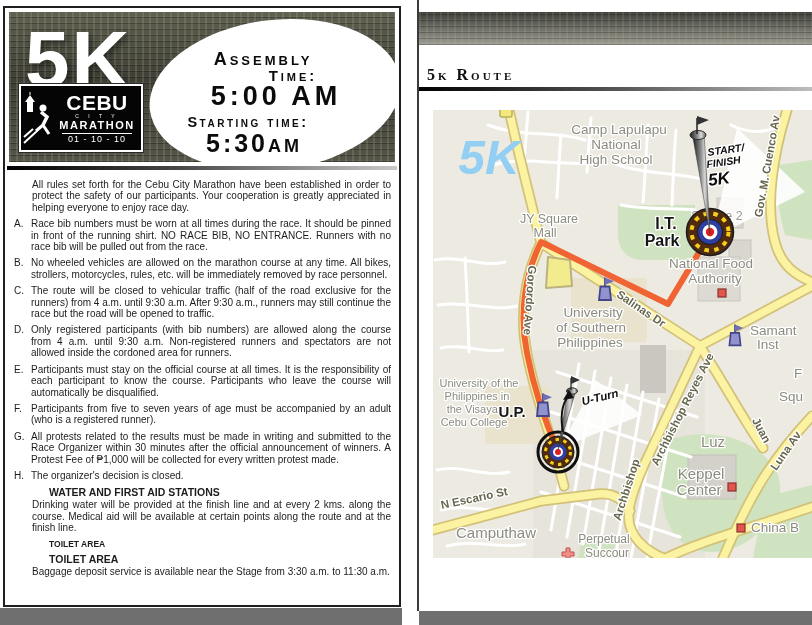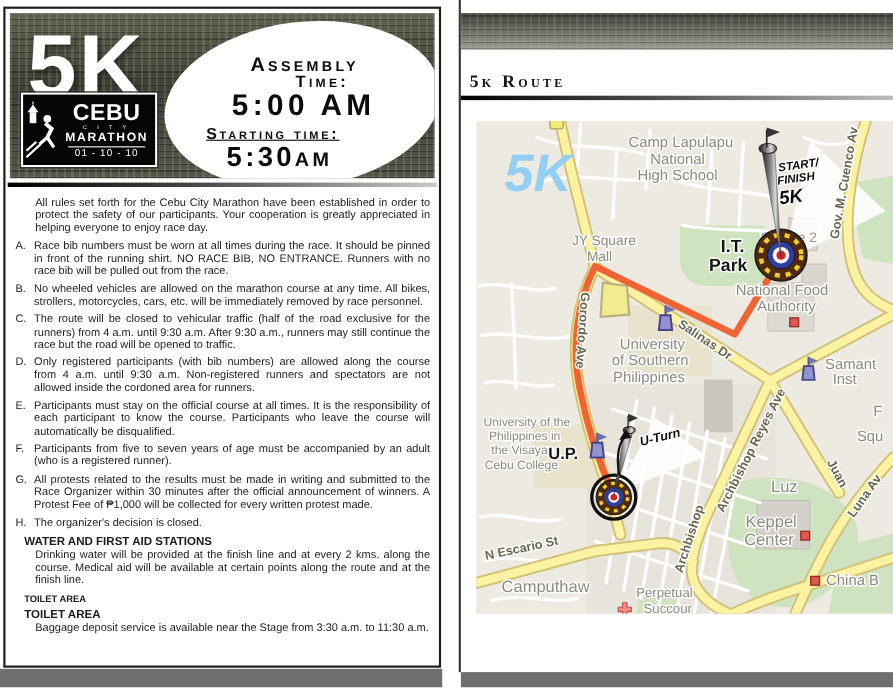--- a/index.html
+++ b/index.html
@@ -26,43 +26,43 @@
   
   .page-left{left:3px;top:6px;width:398px;height:601px;border:2px solid #1f1f1f;
              box-sizing:border-box;background:#fff;}
   .hdr{position:relative;margin:4px;height:150px;overflow:hidden;}
   .big5k{position:absolute;left:16px;top:0px;font-size:80px;font-weight:800;line-height:96px;
          color:#fff;letter-spacing:2px;text-shadow:3px 3px 7px rgba(0,0,0,.45);}
   .oval{position:absolute;left:140px;top:8px;width:252px;height:150px;background:#fff;
         border-radius:50%;transform:rotate(-7deg);}
   .oval-line{position:absolute;transform:translate(-50%,-50%);white-space:nowrap;
              font-variant:small-caps;font-weight:700;color:#0b0b0b;}
-  .ov1{left:268px;top:47px;font-size:18px;letter-spacing:3px;}
+  .ov1{left:254px;top:47px;font-size:18px;letter-spacing:3px;}
   .ov2{left:284px;top:63px;font-size:15px;letter-spacing:3px;text-align:right;}
   .ov3{left:267px;top:84px;font-size:27px;letter-spacing:4px;font-variant:normal;}
-  .ov4{left:239px;top:110px;font-size:14.5px;letter-spacing:2.5px;text-decoration:underline;}
+  .ov4{left:239px;top:110px;font-size:14.5px;letter-spacing:2.5px;}
   .ov5{left:245px;top:131px;font-size:25px;letter-spacing:3px;}
 
   .logo{position:absolute;left:10px;top:72px;width:116px;height:60px;background:#050505;
         border:2px solid #fff;outline:1px solid #2a2a2a;display:flex;align-items:center;padding:2px;box-sizing:content-box;}
   .logo-text{display:flex;flex-direction:column;align-items:center;color:#fff;flex:1;line-height:1;}
   .logo-cebu{font-size:21px;font-weight:800;letter-spacing:.5px;}
   .logo-city{font-size:5px;letter-spacing:4px;margin:1px 0;}
   .logo-marathon{font-size:11px;font-weight:700;letter-spacing:1.5px;}
   .logo-date{font-size:9px;letter-spacing:1px;border-top:1px solid #fff;margin-top:2px;padding-top:1px;width:70px;text-align:center;}
 
   .sq-heading{font-variant:small-caps;font-weight:700;color:#111;}
   .h-left{font-size:19px;letter-spacing:3.5px;margin:11px 0 0 8px;}
   .h-line{height:4px;background:linear-gradient(90deg,#000 0%,#4a4a4a 45%,#c9c9c9 100%);
           margin:3px 2px 0 2px;}
   .intro{font-size:10px;line-height:11.4px;text-align:justify;margin:9px 8px 5px 27px;}
   .rule-item{display:flex;margin:0 8px 5px 9px;}
   .rule-letter{width:17px;flex:none;font-size:10px;line-height:11.4px;}
   .rule-text{flex:1;font-size:10px;line-height:11.4px;text-align:justify;}
-  .sec-title{font-weight:700;font-size:10.5px;margin:4px 8px 1px 17px;}
+  .sec-title{font-weight:700;font-size:10.5px;margin:4px 8px 1px 44px;}
   .sec-body{font-size:10px;line-height:11.4px;text-align:justify;margin:0 8px 0 27px;}
   .sec-small .sec-title{font-size:8.5px;margin-top:5px;}
   .sec-small .sec-body{font-size:8.5px;line-height:10px;}
 
   
   .divider{left:417px;top:0;width:2px;height:611px;background:#3b3b3b;}
   .bar-right{left:419px;top:12px;width:393px;height:33px;}
   .h-right{left:427px;top:66px;font-size:16px;letter-spacing:3px;position:absolute;font-family:Liberation Serif, serif;}
   .h-line-r{left:419px;top:87px;width:393px;height:4px;position:absolute;
             background:linear-gradient(90deg,#000 0%,#555 50%,#bdbdbd 100%);}
@@ -108,21 +108,21 @@
 
   <p class="intro">All rules set forth for the Cebu City Marathon have been established in order to protect the safety of our participants.  Your cooperation is greatly appreciated in helping everyone to enjoy race day.</p>
 
   <div>
     <div class="rule-item">
       <span class="rule-letter">A.</span>
       <span class="rule-text">Race bib numbers must be worn at all times during the race. It should be pinned in front of the running shirt. NO RACE BIB, NO ENTRANCE.  Runners with no race bib will be pulled out from the race.</span>
     </div>
     <div class="rule-item">
       <span class="rule-letter">B.</span>
-      <span class="rule-text">No wheeled vehicles are allowed on the marathon course at any time. All bikes, strollers, motorcycles, cars, etc. will be immediately removed by race personnel.</span>
+      <span class="rule-text">No wheeled vehicles are allowed on the marathon course at any time. All bikes, strollers, motorcycles, rules, etc. will be immediately removed by race personnel.</span>
     </div>
     <div class="rule-item">
       <span class="rule-letter">C.</span>
       <span class="rule-text">The route will be closed to vehicular traffic (half of the road exclusive for the runners) from 4 a.m. until 9:30 a.m. After 9:30 a.m., runners may still continue the race but the road will be opened to traffic.</span>
     </div>
     <div class="rule-item">
       <span class="rule-letter">D.</span>
       <span class="rule-text">Only registered participants (with bib numbers) are allowed along the course from 4 a.m. until 9:30 a.m. Non-registered runners and spectators are not allowed inside the cordoned area for runners.</span>
     </div>
     <div class="rule-item">

